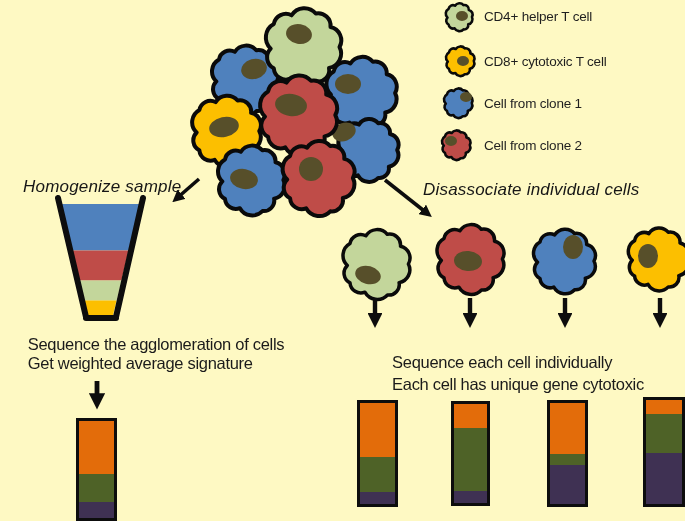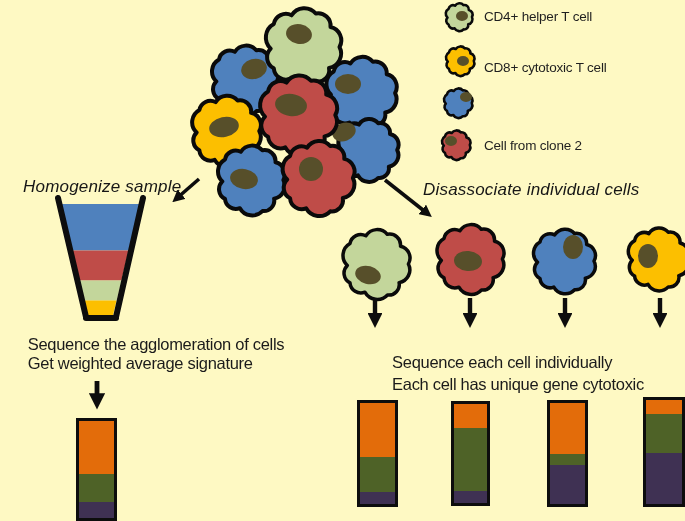--- a/index.html
+++ b/index.html
@@ -122,21 +122,22 @@
       <line x1="385" y1="180" x2="428" y2="214" stroke-width="3.6" marker-end="url(#ah)"></line>
       <line x1="97" y1="381" x2="97" y2="403" stroke-width="4.8" marker-end="url(#ah)"></line>
       <line x1="375" y1="298" x2="375" y2="322" stroke-width="4.4" marker-end="url(#ah)"></line>
       <line x1="470" y1="298" x2="470" y2="322" stroke-width="4.4" marker-end="url(#ah)"></line>
       <line x1="565" y1="298" x2="565" y2="322" stroke-width="4.4" marker-end="url(#ah)"></line>
       <line x1="660" y1="298" x2="660" y2="322" stroke-width="4.4" marker-end="url(#ah)"></line>
     </g>
   </svg>
 
   <div class="txt legend-label" style="top:9px;">CD4+ helper T cell</div>
-  <div class="txt legend-label" style="top:60px;text-align:right;">CD8+ cytotoxic T cell</div>
+  <div class="txt legend-label" style="top:54px;text-align:right;">CD8+ cytotoxic T cell</div>
+  <div class="txt legend-label" style="top:96px;">Cell from clone 1</div>
   <div class="txt legend-label" style="top:138px;">Cell from clone 2</div>
 
   <div class="txt script-label" style="left:23px;top:177px;">Homogenize sample</div>
   <div class="txt script-label" style="left:423px;top:180px;">Disassociate individual cells</div>
 
   <div class="caption" style="left:156px;top:335px;line-height:19px;">
     <div>Sequence the agglomeration of cells</div>
     <div>Get weighted average signature</div>
   </div>
   <div class="caption" style="left:518px;top:351px;line-height:22px;">

